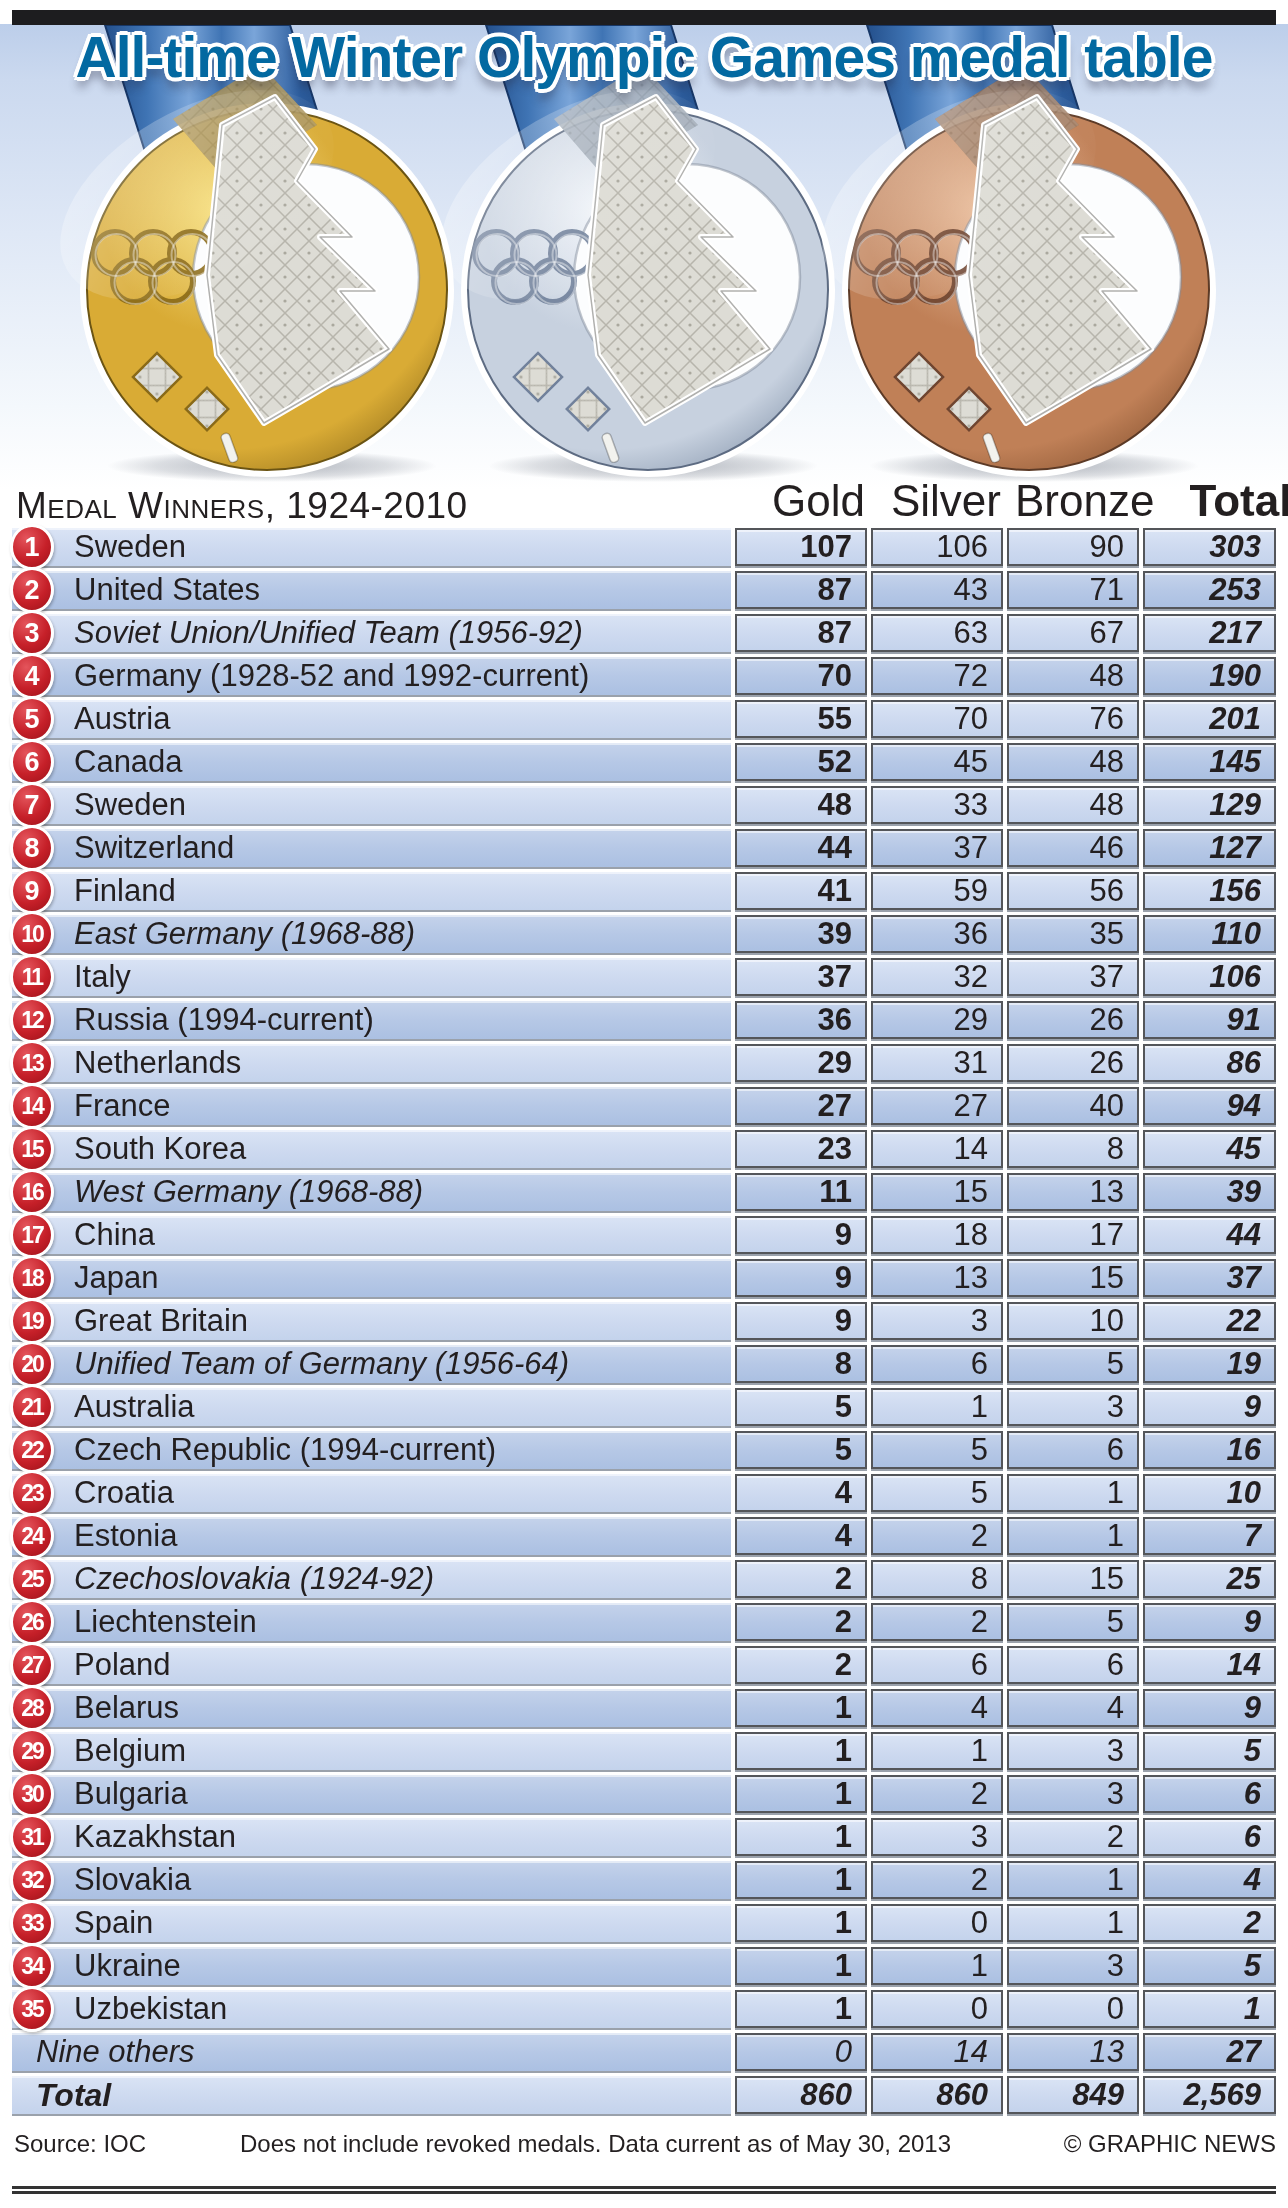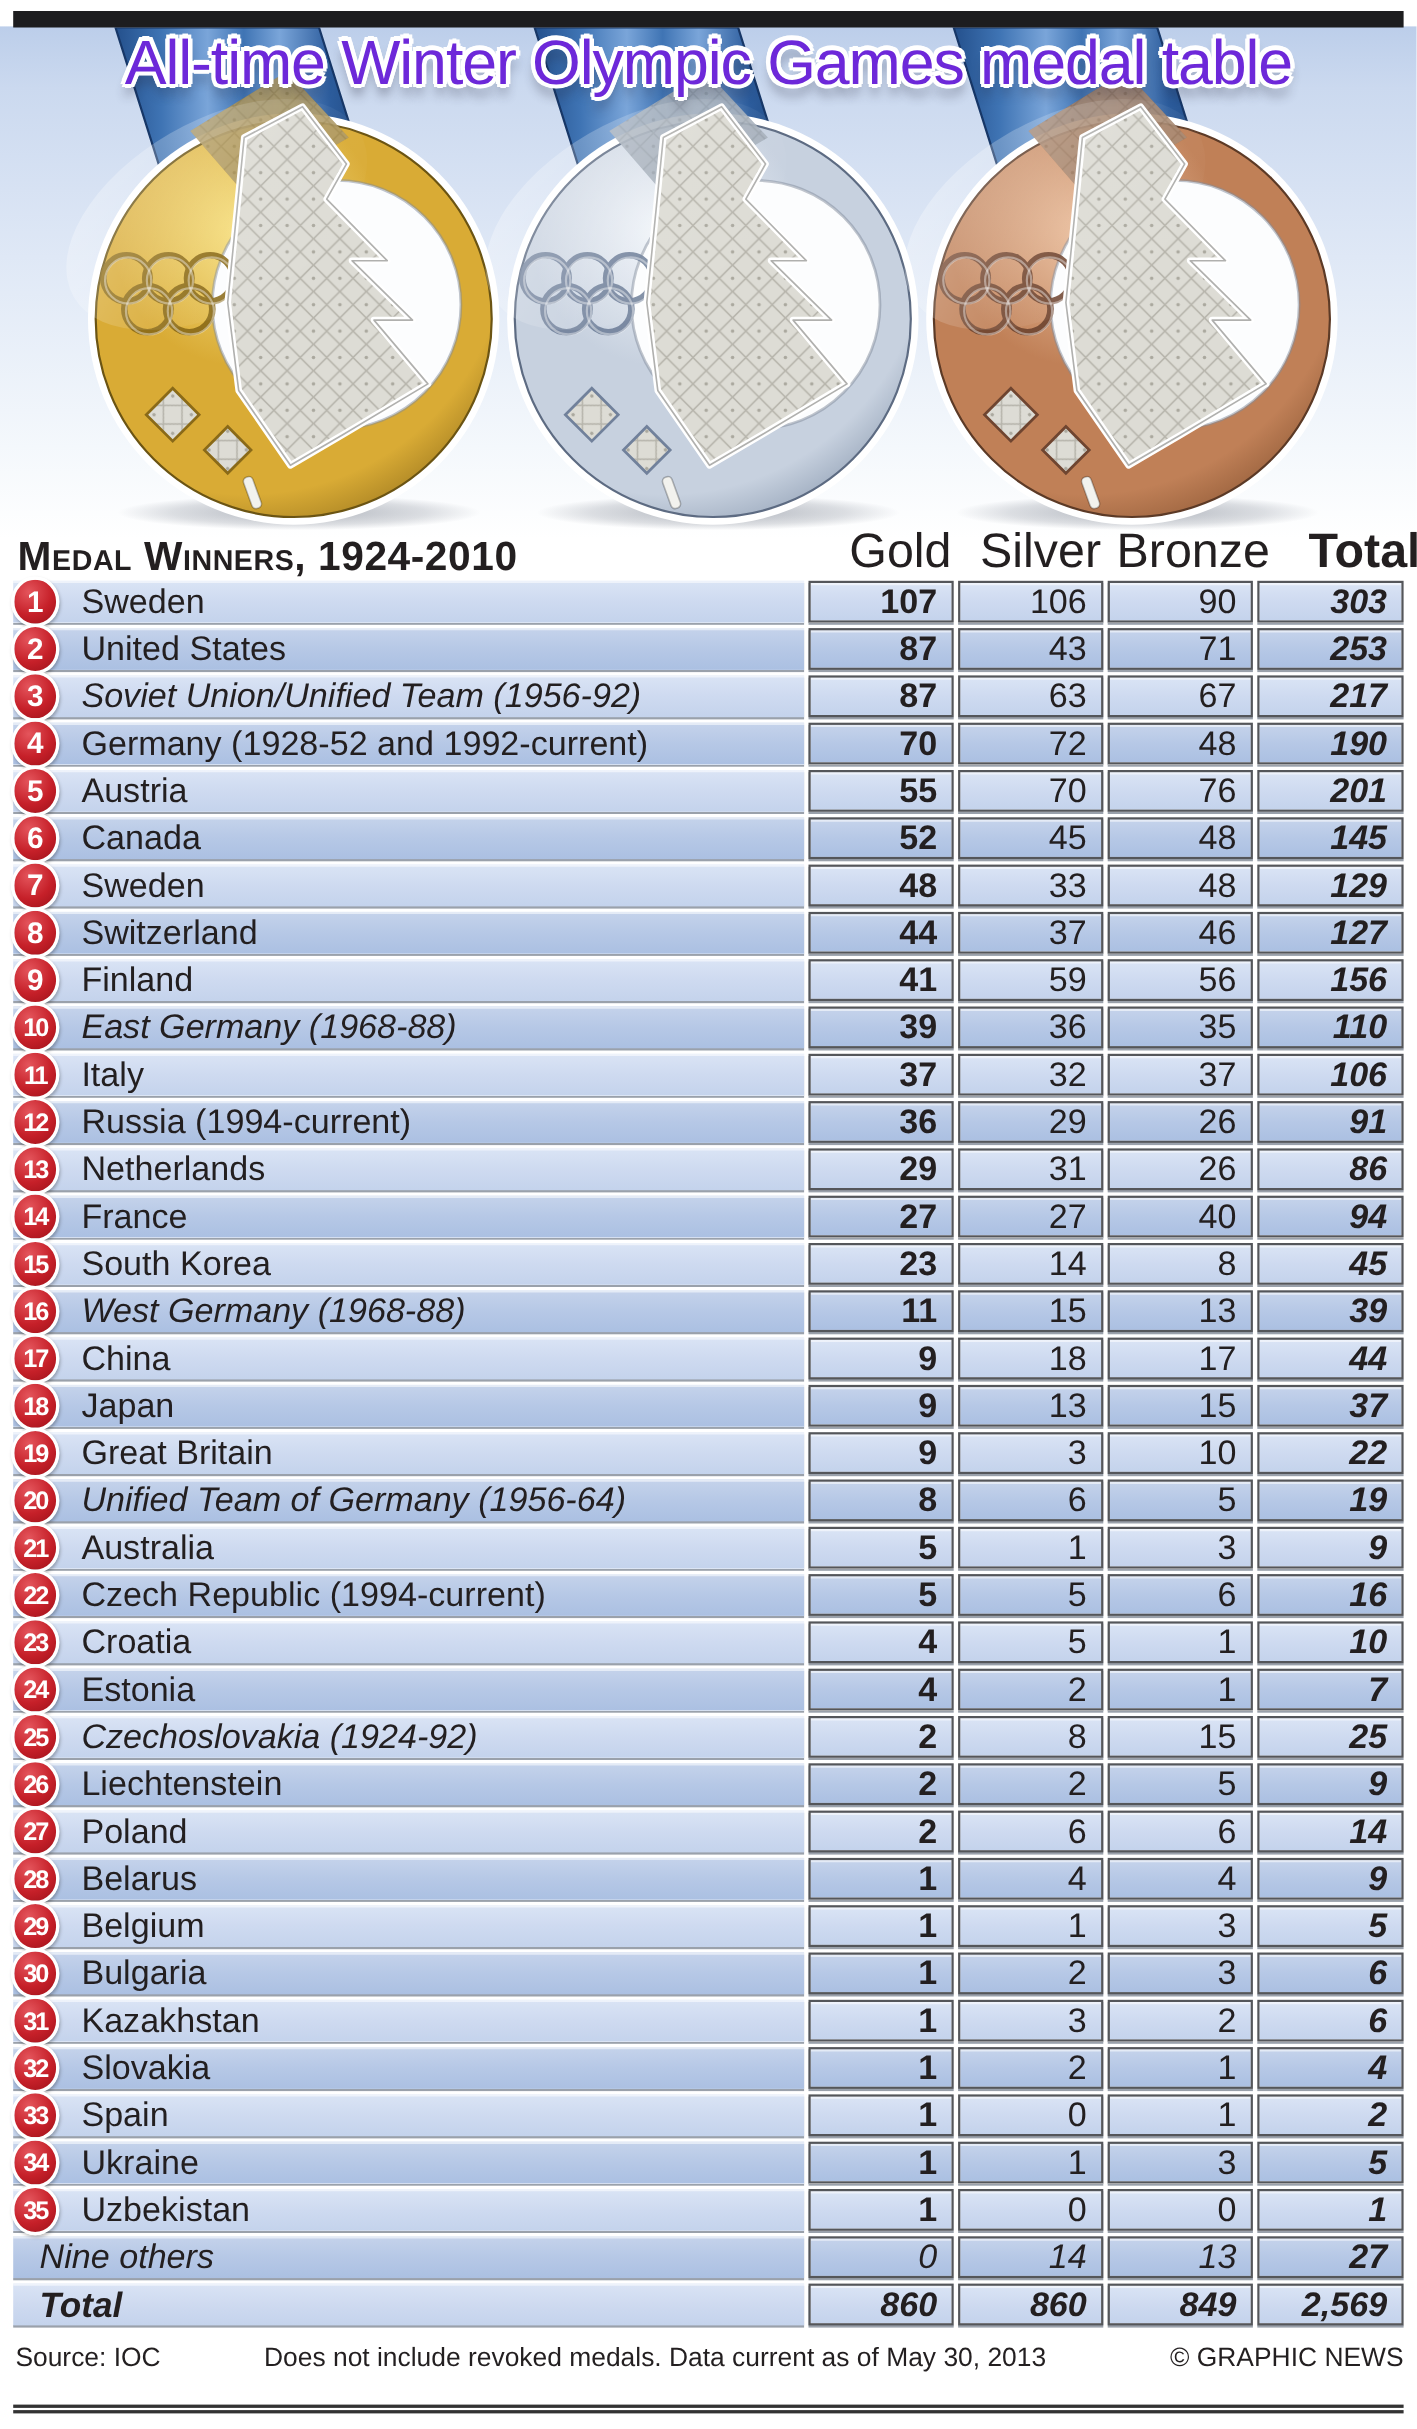--- a/index.html
+++ b/index.html
@@ -2,29 +2,29 @@
 <html><head>
 <meta charset="utf-8">
 <style>
   html,body{margin:0;padding:0;background:#fff;}
   .page{position:relative;width:1288px;height:2208px;background:#ffffff;overflow:hidden;
         font-family:"Liberation Sans",sans-serif;color:#231f20;}
   .hero-bg{position:absolute;left:0;top:24px;width:1288px;height:466px;z-index:0;
         background:linear-gradient(180deg,#bcceea 0%,#cbd9ef 12%,#dfe8f6 45%,#f4f8fc 82%,#ffffff 100%);}
   .top-bar{position:absolute;left:12px;top:10px;width:1264px;height:15px;background:#1d1d1f;z-index:3;}
   .title{position:absolute;left:0;top:24px;width:1288px;margin:0;text-align:center;z-index:2;
-        font-size:57px;font-weight:400;letter-spacing:-1px;color:#6d28d9;
+        font-size:57px;font-weight:700;letter-spacing:-1px;color:#0369a1;
         text-shadow:-4px 0 0 #fff,4px 0 0 #fff,0 -4px 0 #fff,0 4px 0 #fff,
                     -3px -3px 0 #fff,3px -3px 0 #fff,-3px 3px 0 #fff,3px 3px 0 #fff,
                     0 10px 10px rgba(40,40,60,0.45);}
   .medal{position:absolute;top:25px;z-index:1;}
   #medal-gold{left:57px}#medal-silver{left:438px}#medal-bronze{left:819px}
 
   .hdr{position:absolute;top:482px;left:12px;width:1274px;height:42px;display:flex;align-items:flex-end;z-index:2;}
-  .hdr .caption{flex:0 0 719px;font-variant:small-caps;font-weight:700;font-size:37px;line-height:1;
+  .hdr .caption{flex:0 0 719px;font-variant:small-caps;font-weight:400;font-size:37px;line-height:1;
         letter-spacing:0.5px;padding-left:4px;box-sizing:border-box;margin-top:31px;}
   .hdr .col{flex:0 0 132px;margin-left:4px;text-align:right;padding-right:10px;
         font-size:44px;line-height:1.05;box-sizing:border-box;}
   .hdr .col.gold{margin-left:12px}
   .hdr .col.total{flex-basis:133px;font-weight:700;}
 
   .rows{position:absolute;top:528px;left:12px;width:1274px;display:flex;flex-direction:column;gap:5px;z-index:2;}
   .row{position:relative;display:flex;height:38px;}
   .cell{box-shadow:0 2px 0 #9aa1ab, inset 0 2px 0 rgba(255,255,255,0.55);box-sizing:border-box;}
   .row.light .cell{background:linear-gradient(180deg,#dae4f5 0%,#cedaf0 50%,#c4d3ec 100%);}

